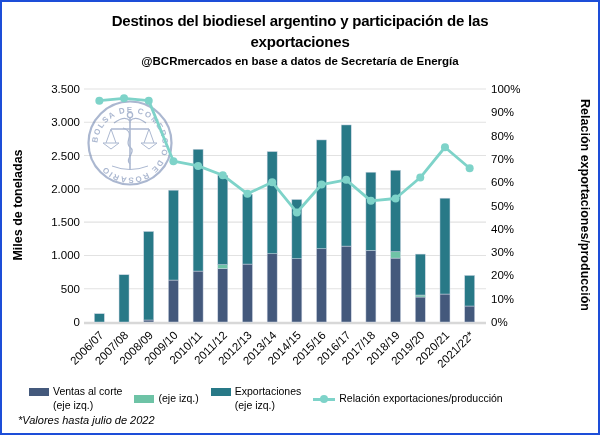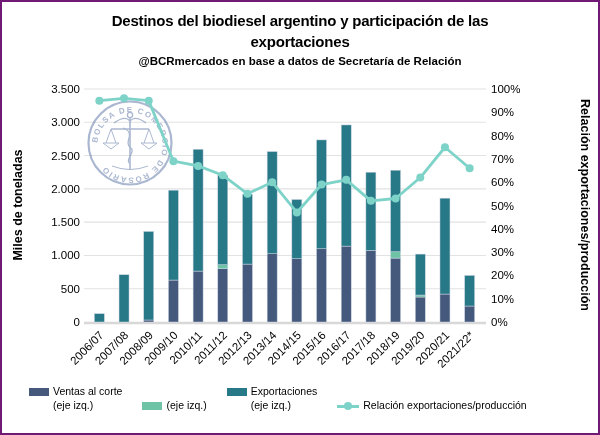--- a/index.html
+++ b/index.html
@@ -1,18 +1,18 @@
 <!DOCTYPE html>
 <html><head>
 <meta charset="utf-8">
 <style>
   html,body{margin:0;padding:0;background:#888;}
   #frame{
     position:relative;width:600px;height:435px;background:#ffffff;
-    border:2px solid #701a75;box-sizing:border-box;overflow:hidden;
+    border:2px solid #1d4ed8;box-sizing:border-box;overflow:hidden;
     font-family:"Liberation Sans",sans-serif;color:#000;
   }
   .title{
     position:absolute;top:9px;left:50%;transform:translateX(-50%);
     width:478px;text-align:center;font-size:15px;font-weight:bold;
     line-height:1.38;letter-spacing:-0.2px;
   }
   .subtitle{
     position:absolute;top:53px;left:50%;transform:translateX(-50%);
     width:520px;text-align:center;font-size:11.5px;font-weight:bold;
@@ -20,38 +20,38 @@
   .ylabel-left{
     position:absolute;left:16px;top:203px;transform:translate(-50%,-50%) rotate(-90deg);
     white-space:nowrap;font-size:12.5px;font-weight:bold;
   }
   .ylabel-right{
     position:absolute;left:583px;top:203px;transform:translate(-50%,-50%) rotate(90deg);
     white-space:nowrap;font-size:12.5px;font-weight:bold;
   }
   svg{position:absolute;left:0;top:0;}
   #legend{
-    position:absolute;left:27px;top:383px;display:flex;gap:20px;
-    font-size:10.5px;line-height:1.3;align-items:flex-end;
+    position:absolute;left:27px;top:383px;display:flex;gap:12px;
+    font-size:10.5px;line-height:1.3;align-items:center;
   }
   .legend-item{display:flex;gap:4px;align-items:flex-start;}
   .legend-swatch{width:20px;height:8px;margin-top:3px;flex:0 0 auto;}
   .legend-linemark{position:relative;width:22px;height:8px;margin-top:3px;flex:0 0 auto;}
   .legend-linemark .bar{position:absolute;left:0;top:3px;width:22px;height:3px;}
   .legend-linemark .dot{position:absolute;left:7px;top:0;width:8px;height:8px;border-radius:50%;}
   .footnote{
     position:absolute;left:16px;top:412px;font-size:11px;font-style:italic;
   }
 </style>
 </head>
 <body>
 
 <div id="frame">
   <div class="title">Destinos del biodiesel argentino y participación de las exportaciones</div>
-  <div class="subtitle">@BCRmercados en base a datos de Secretaría de Relación</div>
+  <div class="subtitle">@BCRmercados en base a datos de Secretaría de Energía</div>
 
   <svg id="chart-svg" width="600" height="435" viewBox="0 0 600 435">
       <line x1="82" x2="484" y1="286.7142857142857" y2="286.7142857142857" stroke="#e2e2e2" stroke-width="1.1"></line>
       <line x1="82" x2="484" y1="253.42857142857144" y2="253.42857142857144" stroke="#e2e2e2" stroke-width="1.1"></line>
       <line x1="82" x2="484" y1="220.14285714285714" y2="220.14285714285714" stroke="#e2e2e2" stroke-width="1.1"></line>
       <line x1="82" x2="484" y1="186.85714285714286" y2="186.85714285714286" stroke="#e2e2e2" stroke-width="1.1"></line>
       <line x1="82" x2="484" y1="153.57142857142858" y2="153.57142857142858" stroke="#e2e2e2" stroke-width="1.1"></line>
       <line x1="82" x2="484" y1="120.28571428571428" y2="120.28571428571428" stroke="#e2e2e2" stroke-width="1.1"></line>
       <line x1="82" x2="484" y1="87" y2="87" stroke="#e2e2e2" stroke-width="1.1"></line>
       <line x1="82" x2="484" y1="321" y2="321" stroke="#d8d8d8" stroke-width="2.6"></line>
@@ -183,13 +183,14 @@
         <span class="legend-linemark">
           <span class="bar" style="background: rgb(126, 211, 201);"></span>
           <span class="dot" style="background: rgb(126, 211, 201);"></span>
         </span>
         <div>
           <div>Relación exportaciones/producción</div>
         </div>
       </div>
     </div>
 
+  <div class="footnote">*Valores hasta julio de 2022</div>
 </div>
 
 </body></html>

